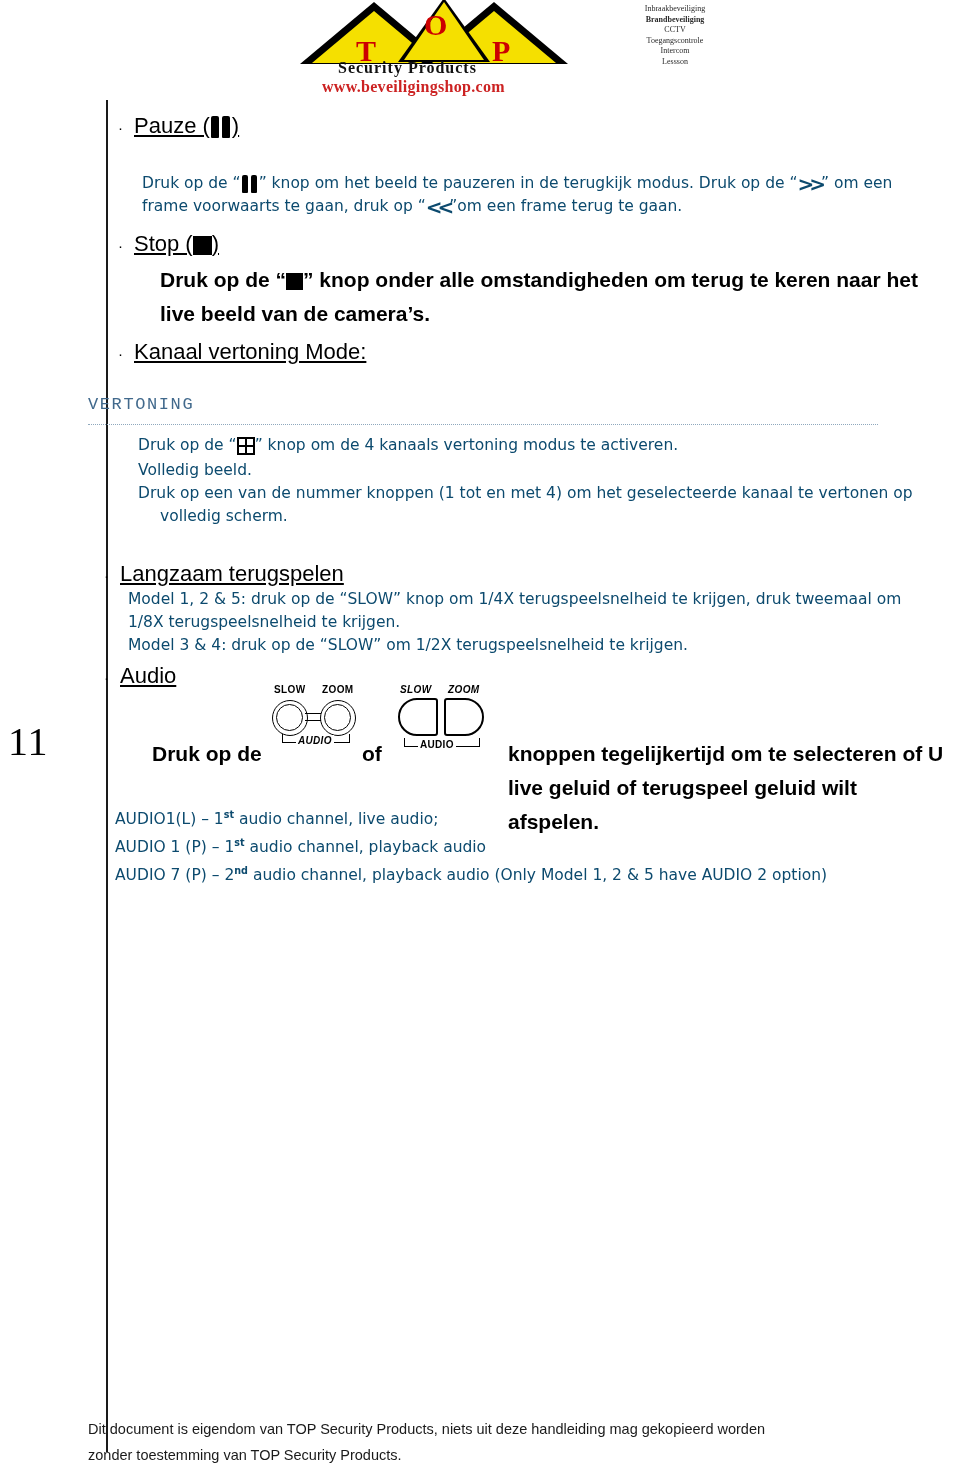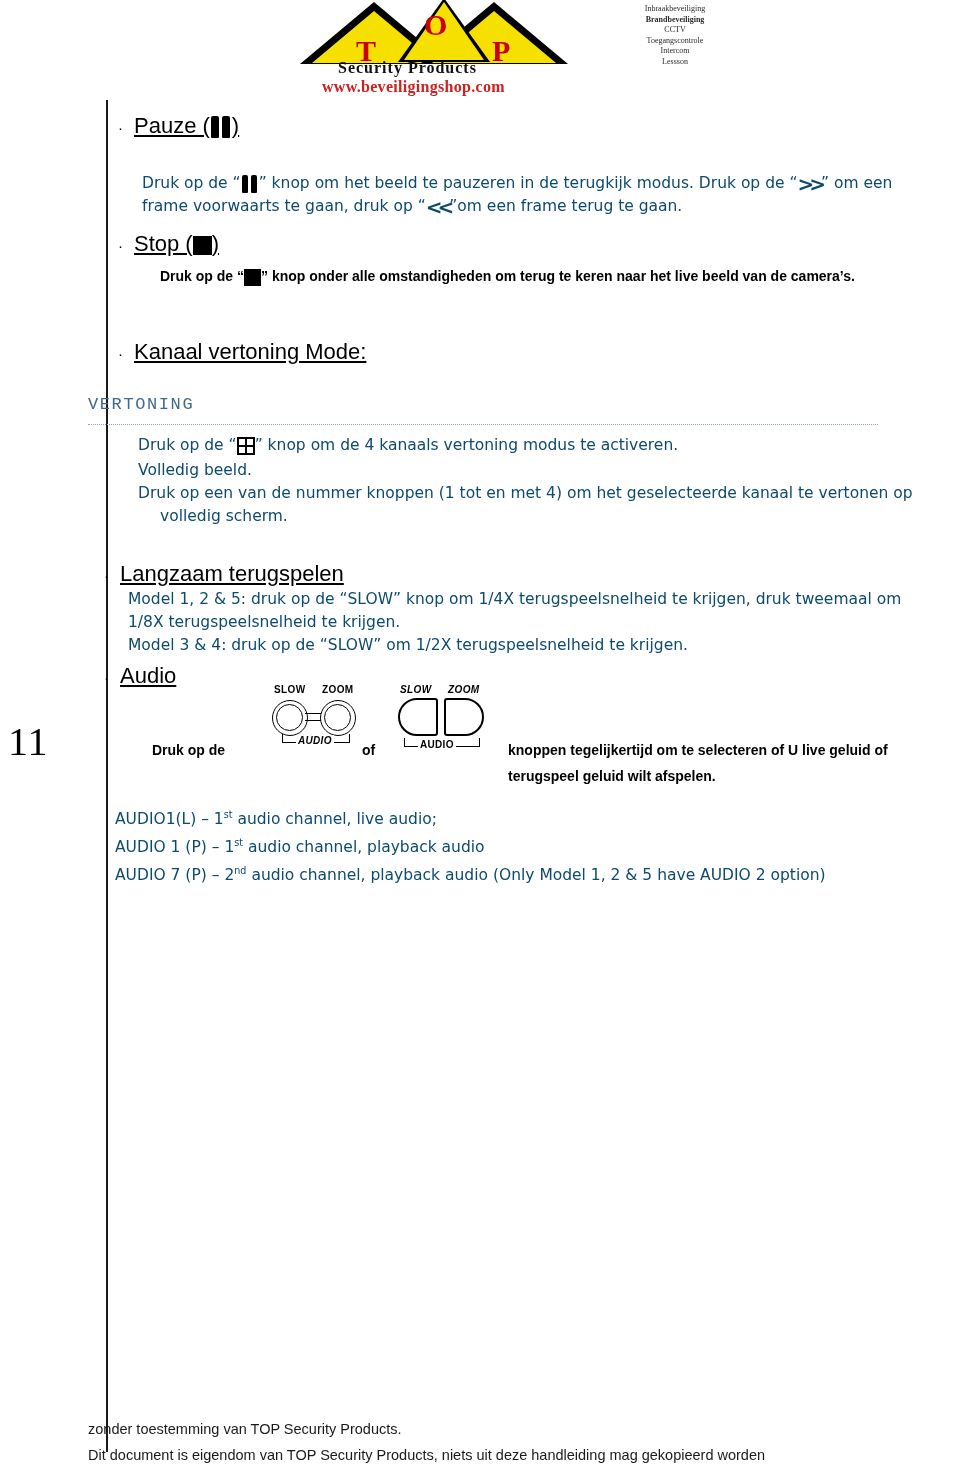--- a/index.html
+++ b/index.html
@@ -150,22 +150,22 @@
     position: absolute;
     font-family: "DejaVu Sans", sans-serif;
     font-size: 15.5px;
     line-height: 23px;
     color: #0c4a6e;
   }
   .arial-bold {
     position: absolute;
     font-family: "Liberation Sans", sans-serif;
     font-weight: bold;
-    font-size: 14px;
-    line-height: 26px;
+    font-size: 21px;
+    line-height: 34px;
     color: #000;
   }
 
   .sec-label {
     position: absolute;
     font-family: Liberation Mono, monospace;
     font-size: 17px;
     letter-spacing: 1.6px;
     color: #41698c;
   }
@@ -338,21 +338,21 @@
     position: absolute;
     left: 20px; top: 55px;
     background: #fff;
     padding: 0 2px;
     font-family: "Liberation Sans", sans-serif;
     font-weight: bold;
     font-size: 10px;
     letter-spacing: 0.3px;
   }
 
-  sup { font-size: 0.62em; vertical-align: super; }
+  sup { font-size: 0.62em; vertical-align: super; font-weight: bold; }
 
   .footer {
     position: absolute;
     left: 88px; top: 1416px;
     width: 820px;
     font-family: "Liberation Sans", sans-serif;
     font-size: 14.5px;
     line-height: 26px;
     color: #1a1a1a;
   }
@@ -454,15 +454,15 @@
 
   <div class="body-text" style="left:115px; top:803px; width:800px;">
     <div><span>AUDIO1(L)</span><span> – 1</span><sup>st</sup><span> audio channel, live audio;</span></div>
     <div><span>AUDIO 1 (P)</span><span> – 1</span><sup>st</sup><span> audio channel, playback audio</span></div>
     <div><span>AUDIO 7 (P)</span><span> – 2</span><sup>nd</sup><span> audio channel, playback audio (Only Model 1, 2 &amp; 5 have AUDIO 2 option)</span></div>
   </div>
 
 </div>
 
 <div class="footer">
+  <div>Dit document is eigendom van TOP Security Products, niets uit deze handleiding mag gekopieerd worden</div>
   <div>zonder toestemming van TOP Security Products.</div>
-  <div>Dit document is eigendom van TOP Security Products, niets uit deze handleiding mag gekopieerd worden</div>
 </div>
 
 </body></html>

